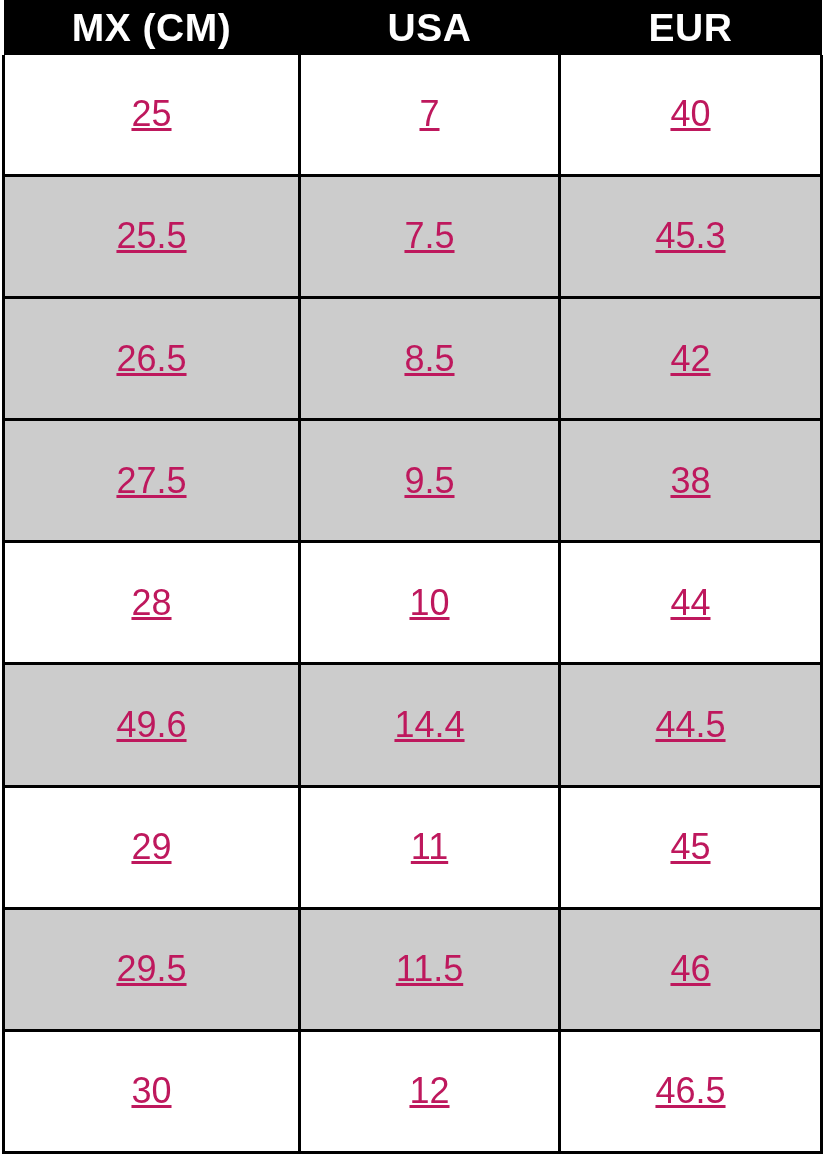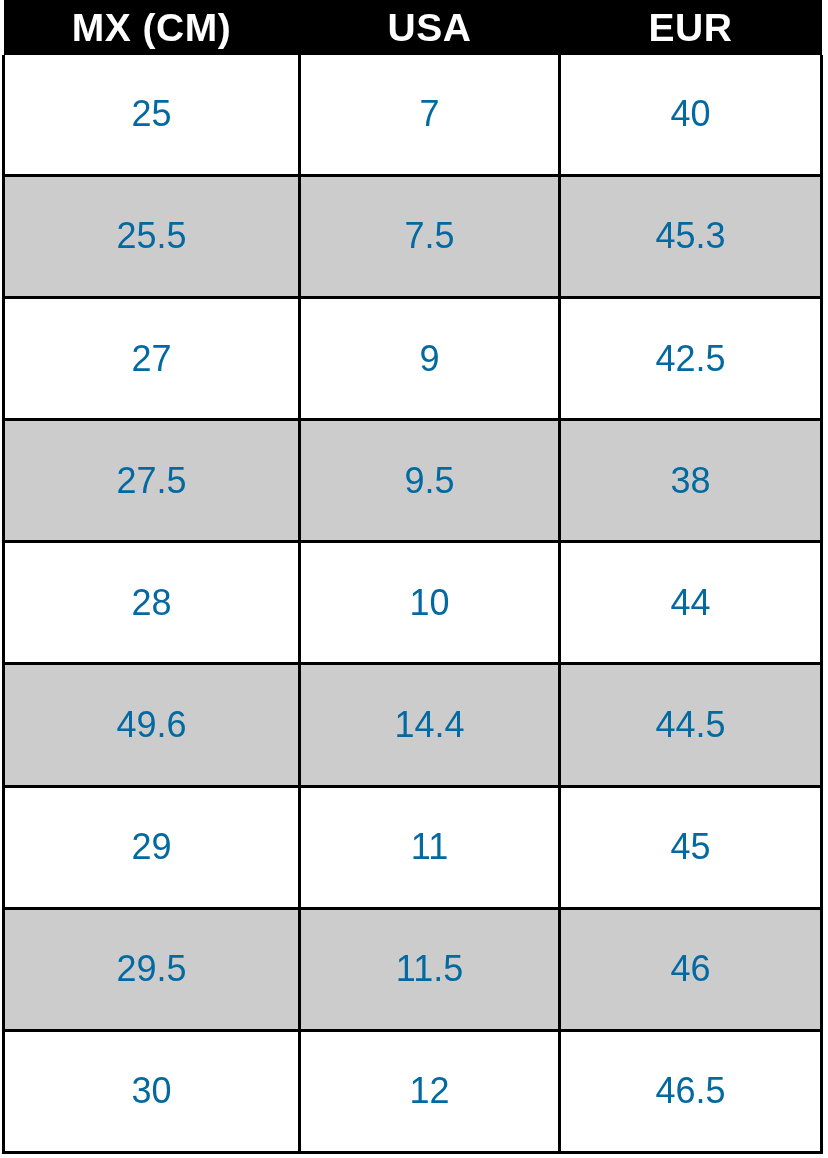--- a/index.html
+++ b/index.html
@@ -55,27 +55,28 @@
 
   
   tbody td {
     height: 100px;
     padding: 0;
     margin: 0;
     text-align: center;
     vertical-align: middle;
     font-size: 36px;
     font-weight: normal;
-    color: #0369a1;
+    color: #be185d;
     line-height: 1;
     border-left: 3px solid #000000;
     border-right: 3px solid #000000;
     border-top: 3px solid #000000;
     border-bottom: 3px solid #000000;
     background: #ffffff;
+    text-decoration: underline;
   }
 
   tbody tr.row-alt td {
     background: #cccccc;
   }
 
   tbody tr:first-child td {
     border-top: none;
   }
 </style>
@@ -100,24 +101,24 @@
         <tr>
           <td>25</td>
           <td>7</td>
           <td>40</td>
         </tr>
         <tr class="row-alt">
           <td>25.5</td>
           <td>7.5</td>
           <td>45.3</td>
         </tr>
-        <tr>
-          <td>27</td>
-          <td>9</td>
-          <td>42.5</td>
+        <tr class="row-alt">
+          <td>26.5</td>
+          <td>8.5</td>
+          <td>42</td>
         </tr>
         <tr class="row-alt">
           <td>27.5</td>
           <td>9.5</td>
           <td>38</td>
         </tr>
         <tr>
           <td>28</td>
           <td>10</td>
           <td>44</td>

